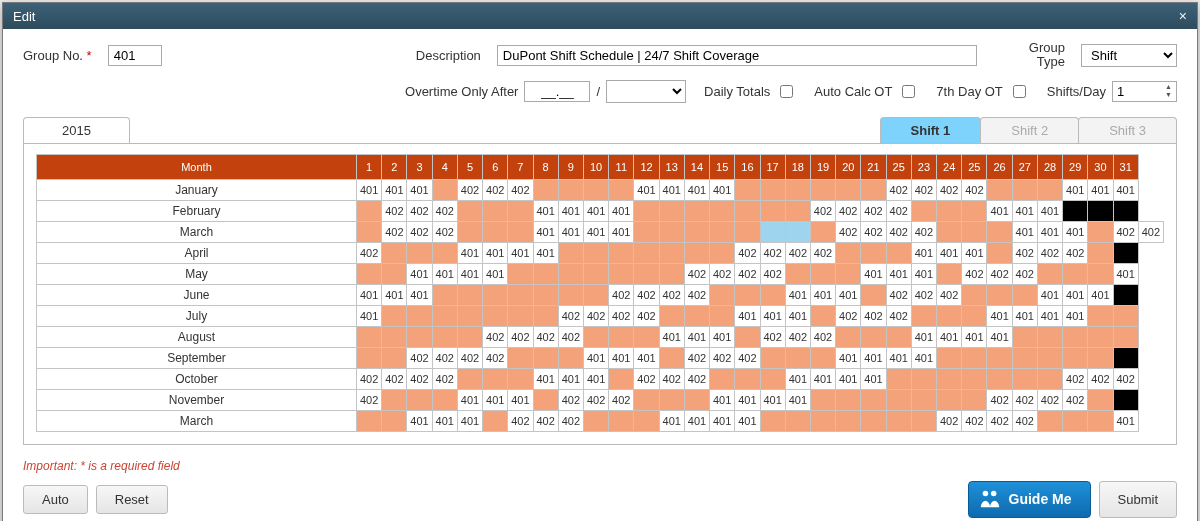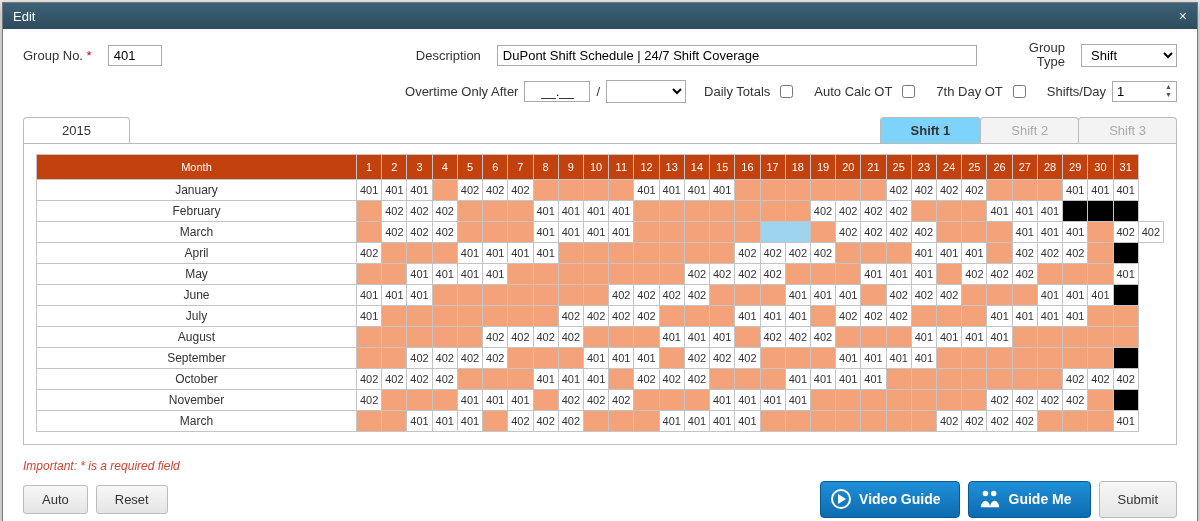--- a/index.html
+++ b/index.html
@@ -687,24 +687,20 @@
 
   <div class="footnote">Important: * is a required field</div>
 
   <div class="footer">
     <div class="left-buttons">
       <button class="std">Auto</button>
       <button class="std">Reset</button>
     </div>
     <div class="right-buttons">
       <button class="blue">
-        <span class="icon-circle"></span>
-        <span>Video Guide</span>
-      </button>
-      <button class="blue">
         <span class="guide-icon">
           <svg viewBox="0 0 24 20">
               <g fill="#fff">
                 <circle cx="7" cy="5" r="3"></circle>
                 <circle cx="16" cy="5" r="3"></circle>
                 <path d="M2 20c0-4 3-7 5-7s5 3 5 7z"></path>
                 <path d="M12 20c0-4 3-7 5-7s5 3 5 7z"></path>
               </g>
             </svg>
         </span>

